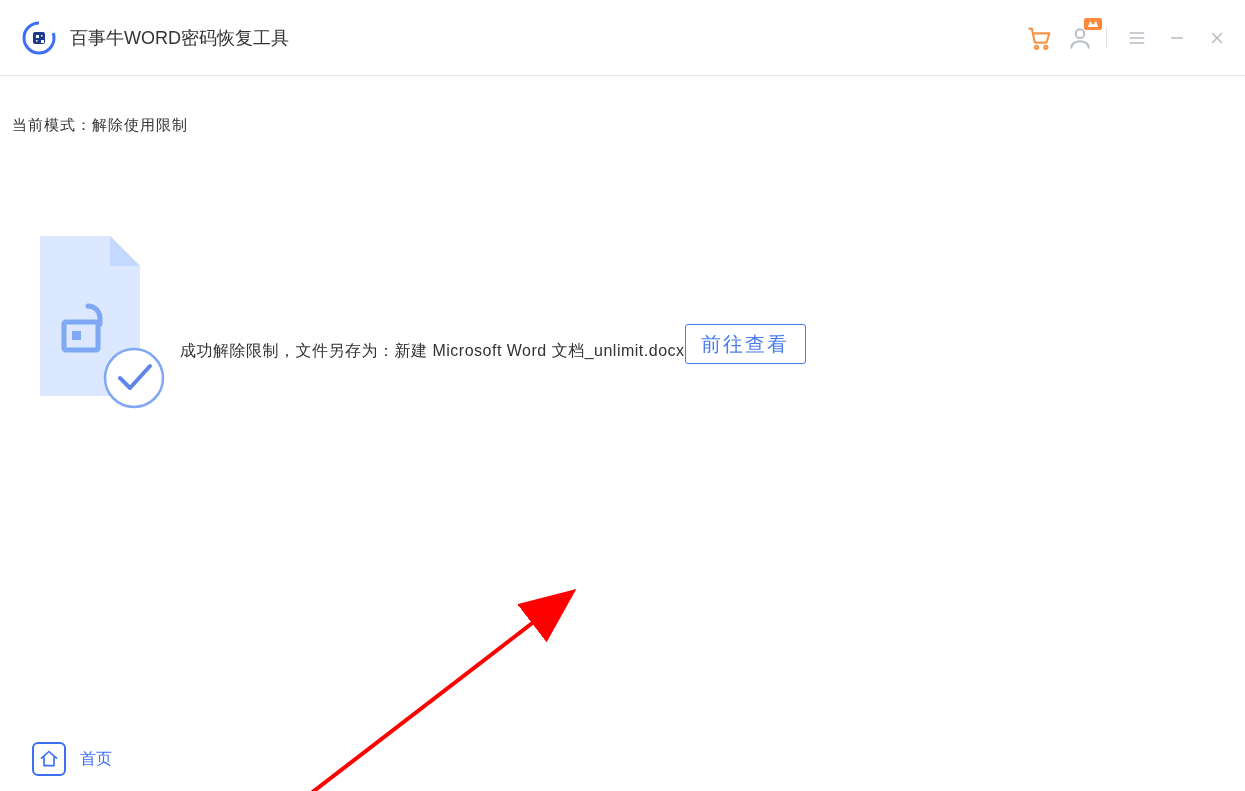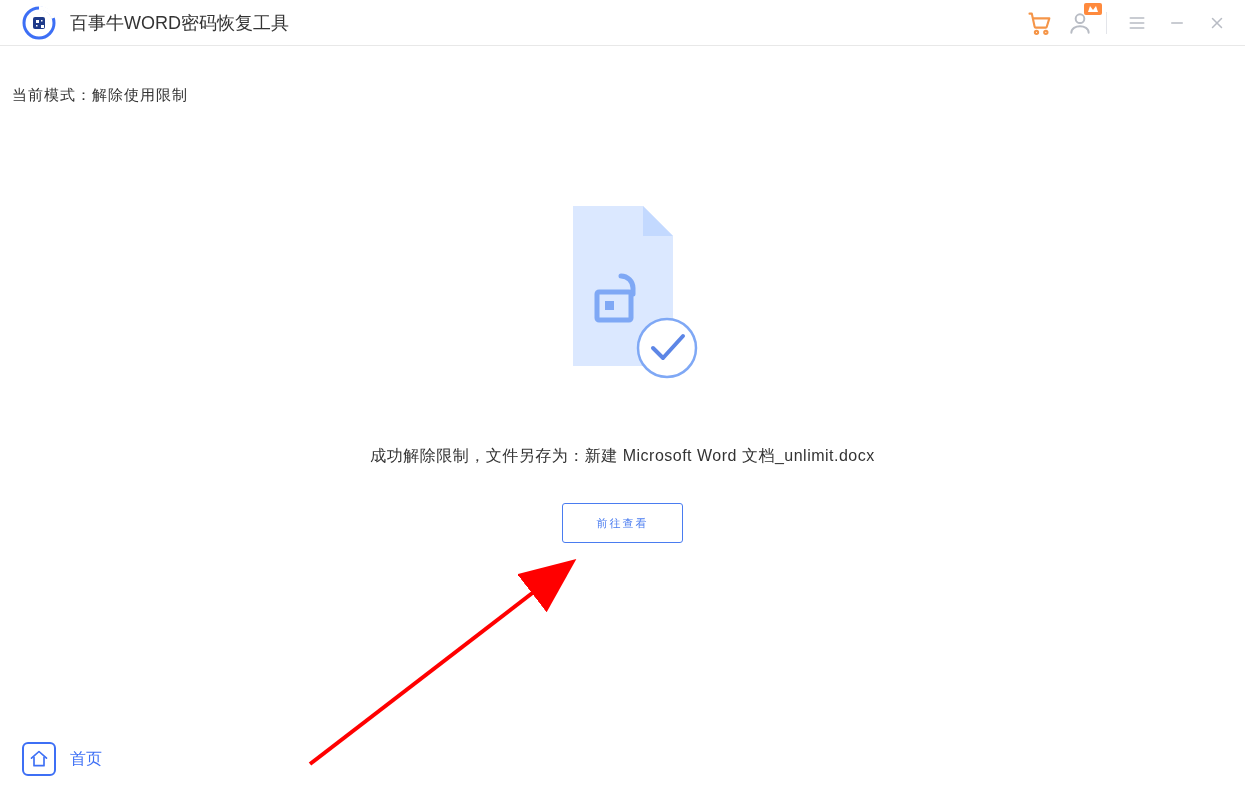--- a/index.html
+++ b/index.html
@@ -1,20 +1,20 @@
 <!DOCTYPE html>
 <html><head>
   <meta charset="utf-8">
   <style>
     * { margin: 0; padding: 0; box-sizing: border-box; font-family: "Microsoft YaHei", "PingFang SC", sans-serif; }
     html, body { width: 1245px; height: 791px; background: #fff; overflow: hidden; }
 
     
     .titlebar {
-      height: 46px;
+      height: 76px;
       display: flex;
       align-items: center;
       padding: 0 10px 0 22px;
       border-bottom: 1px solid #e8e8e8;
     }
     .titlebar .logo {
       width: 34px; height: 34px; margin-right: 14px;
       display: inline-flex; align-items: center; justify-content: center;
     }
     .titlebar .app-title {
@@ -27,45 +27,45 @@
     }
     .titlebar .sep {
       width: 1px; height: 22px; background: #e3e5ea; margin: 0 8px;
     }
 
     
     .content { position: relative; height: calc(791px - 62px - 52px); padding: 40px 12px 0; }
     .mode-line { font-size: 15px; color: #333; letter-spacing: 1px; }
     .center-wrap {
       position: absolute; top: 150px; left: 0; right: 0;
-      display: flex; flex-direction: column; align-items: center;
+      display: flex; flex-direction: row; align-items: center;
     }
     .doc-illus { position: relative; width: 180px; height: 200px; }
 
     .success-text {
       margin-top: 50px; font-size: 16px; color: #333; letter-spacing: 0.5px;
     }
     .go-view-btn {
       margin-top: 36px;
       width: 121px; height: 40px;
       border: 1px solid #4a7cf0;
       background: #fff; color: #4a7cf0;
-      font-size: 11px; letter-spacing: 2px;
+      font-size: 20px; letter-spacing: 2px;
       border-radius: 3px; cursor: pointer;
       display: inline-flex; align-items: center; justify-content: center;
     }
 
     .arrow-annot{
       position:absolute; left:300px; top:508px; pointer-events:none;
     }
 
     
     .footer {
       position: absolute; bottom: 6px; left: 0; right: 0;
-      height: 52px; display: flex; align-items: center; padding: 0 22px;
+      height: 52px; display: flex; align-items: center; padding: 0 32px;
     }
     .home-link {
       display: inline-flex; align-items: center; gap: 14px;
       color: #3d6ff5; font-size: 16px; cursor: pointer;
     }
     .home-icon {
       width: 34px; height: 34px; border: 2px solid #3d6ff5; border-radius: 6px;
       display: inline-flex; align-items: center; justify-content: center;
     }
   </style>

